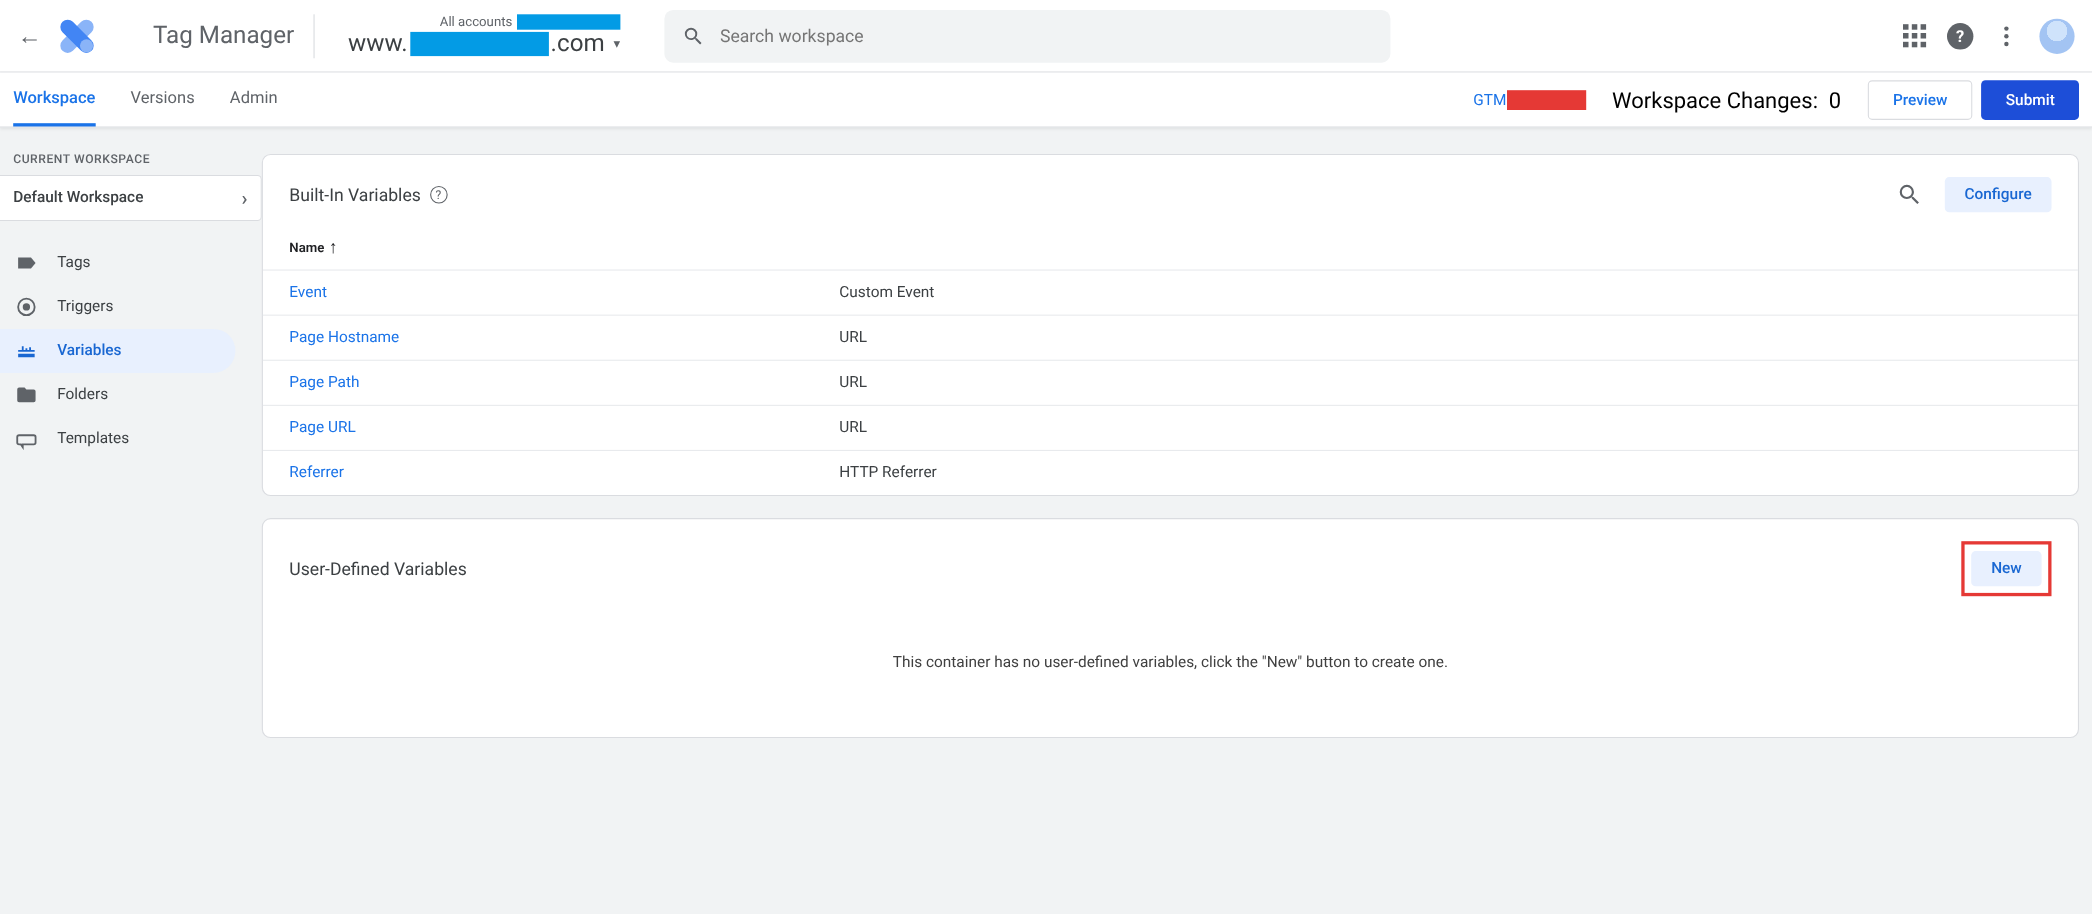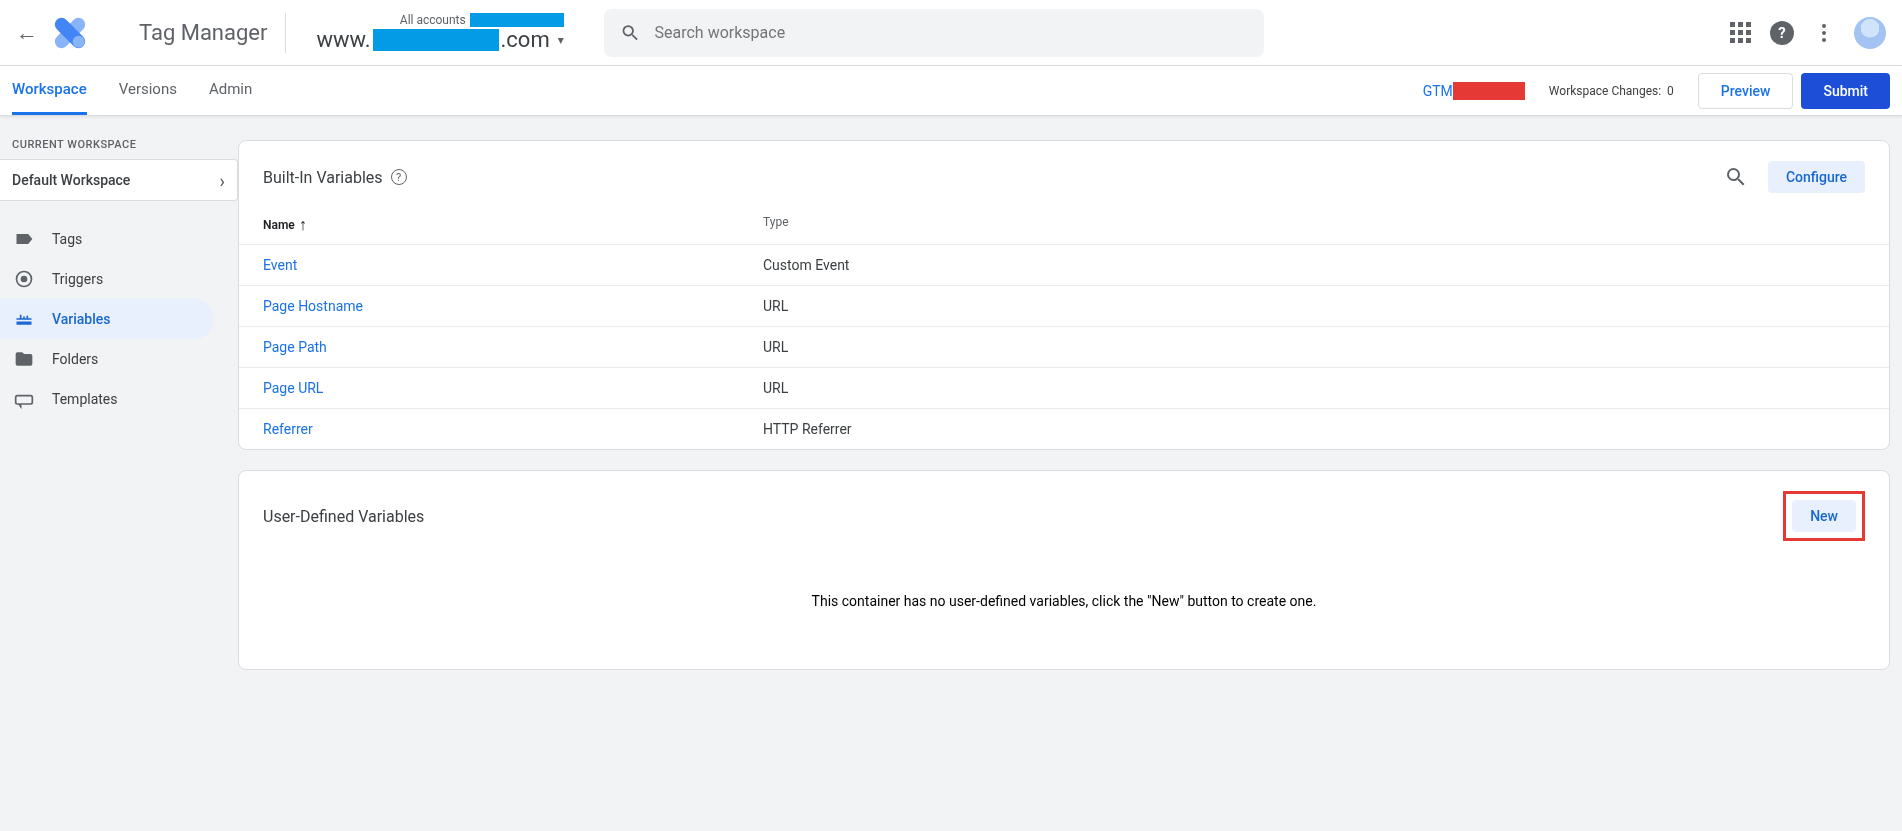--- a/index.html
+++ b/index.html
@@ -30,21 +30,21 @@
     .avatar { width: 32px; height: 32px; border-radius: 50%; background: radial-gradient(circle at 50% 35%, #cfe3fb 35%, #a3c4f3 36%); }
     
     
     .sub-nav { background: #fff; height: 50px; display: flex; align-items: center; padding: 0 12px; border-bottom: 1px solid #dadce0; box-shadow: 0 1px 3px rgba(0,0,0,.08); }
     .main-tabs { display: flex; gap: 32px; height: 100%; }
     .main-tab { display: flex; align-items: center; font-size: 15px; color: #5f6368; cursor: pointer; border-bottom: 3px solid transparent; }
     .main-tab.active { color: #1a73e8; border-bottom-color: #1a73e8; font-weight: 500;}
     .sub-nav-spacer { flex: 1; }
     .container-id { color: #1a73e8; font-size: 14px; display: flex; align-items: center; margin-right: 24px;}
     .redact-red { background: #e53935; display:inline-block; width: 72px; height: 18px; }
-    .changes-text { font-size: 12px; color: #404040; margin-right: 24px; }
+    .changes-text { font-size: 20px; color: #000000; margin-right: 24px; }
     .btn { height: 36px; padding: 0 22px; border-radius: 4px; font-size: 14px; font-weight: 500; cursor: pointer; display: inline-flex; align-items: center; border: none;}
     .btn-outline { background: #fff; border: 1px solid #dadce0; color: #1a73e8; margin-right: 8px; }
     .btn-primary { background: #1d4ed8; color: #fff; }
     
     
     .body-wrap { display: flex; }
     
     
     .sidebar { width: 238px; padding-top: 22px; flex-shrink: 0; }
     .ws-label { font-size: 11px; font-weight: 500; color: #5f6368; letter-spacing: .5px; padding: 0 12px 8px; }
@@ -66,21 +66,21 @@
     .card-header-spacer { flex: 1; }
     .card-search-icon { width:24px; height:24px; fill:#5f6368; margin-right: 20px; cursor:pointer;}
     .chip-btn { background: #e8f0fe; color: #1967d2; font-size: 14px; font-weight: 500; padding: 8px 18px; border-radius: 4px; cursor: pointer; border: none; }
     .table-head { display: flex; padding: 10px 24px; font-size: 12px; color: #5f6368; }
     .col-name { flex: 0 0 500px; font-weight: 600; color: #202124; display:flex; align-items:center; gap:4px;}
     .sort-arrow { font-size: 16px; }
     .col-type { flex: 1; }
     .table-row { display: flex; padding: 12px 24px; border-top: 1px solid #e8eaed; font-size: 14px; }
     .table-row .col-name { color: #1a73e8; font-weight: 400; cursor: pointer; }
     .table-row .col-type { color: #3c4043; }
-    .empty-msg { text-align: center; padding: 40px 20px 60px; font-size: 14px; color: #000000; }
+    .empty-msg { text-align: center; padding: 40px 20px 60px; font-size: 14px; color: #404040; }
     .highlight-box { border: 3px solid #e53935; padding: 6px; }
   </style>
 </head>
 <body>
 
 <div class="top-header">
   <span class="back-arrow">←</span>
   <div class="logo-wrap">
     <svg class="gtm-logo" viewBox="0 0 48 48">
       <rect x="14" y="-4" width="20" height="56" rx="10" transform="rotate(45 24 24)" fill="#8ab4f8"></rect>
@@ -219,21 +219,20 @@
         <svg class="card-search-icon" viewBox="0 0 24 24">
             <path d="M15.5 14h-.79l-.28-.27A6.471 6.471 0 0016 9.5 6.5 6.5 0 109.5 16c1.61 0 3.09-.59 4.23-1.57l.27.28v.79l5 4.99L20.49 19l-4.99-5zm-6 0C7.01 14 5 11.99 5 9.5S7.01 5 9.5 5 14 7.01 14 9.5 11.99 14 9.5 14z"></path>
           </svg>
         <button class="chip-btn">Configure</button>
       </div>
       <div class="table-head">
         <div class="col-name">
           <span>Name</span>
           <span class="sort-arrow">↑</span>
         </div>
-        <div class="col-type">Type</div>
       </div>
       <div class="table-row">
         <div class="col-name">Event</div>
         <div class="col-type">Custom Event</div>
       </div>
       <div class="table-row">
         <div class="col-name">Page Hostname</div>
         <div class="col-type">URL</div>
       </div>
       <div class="table-row">

